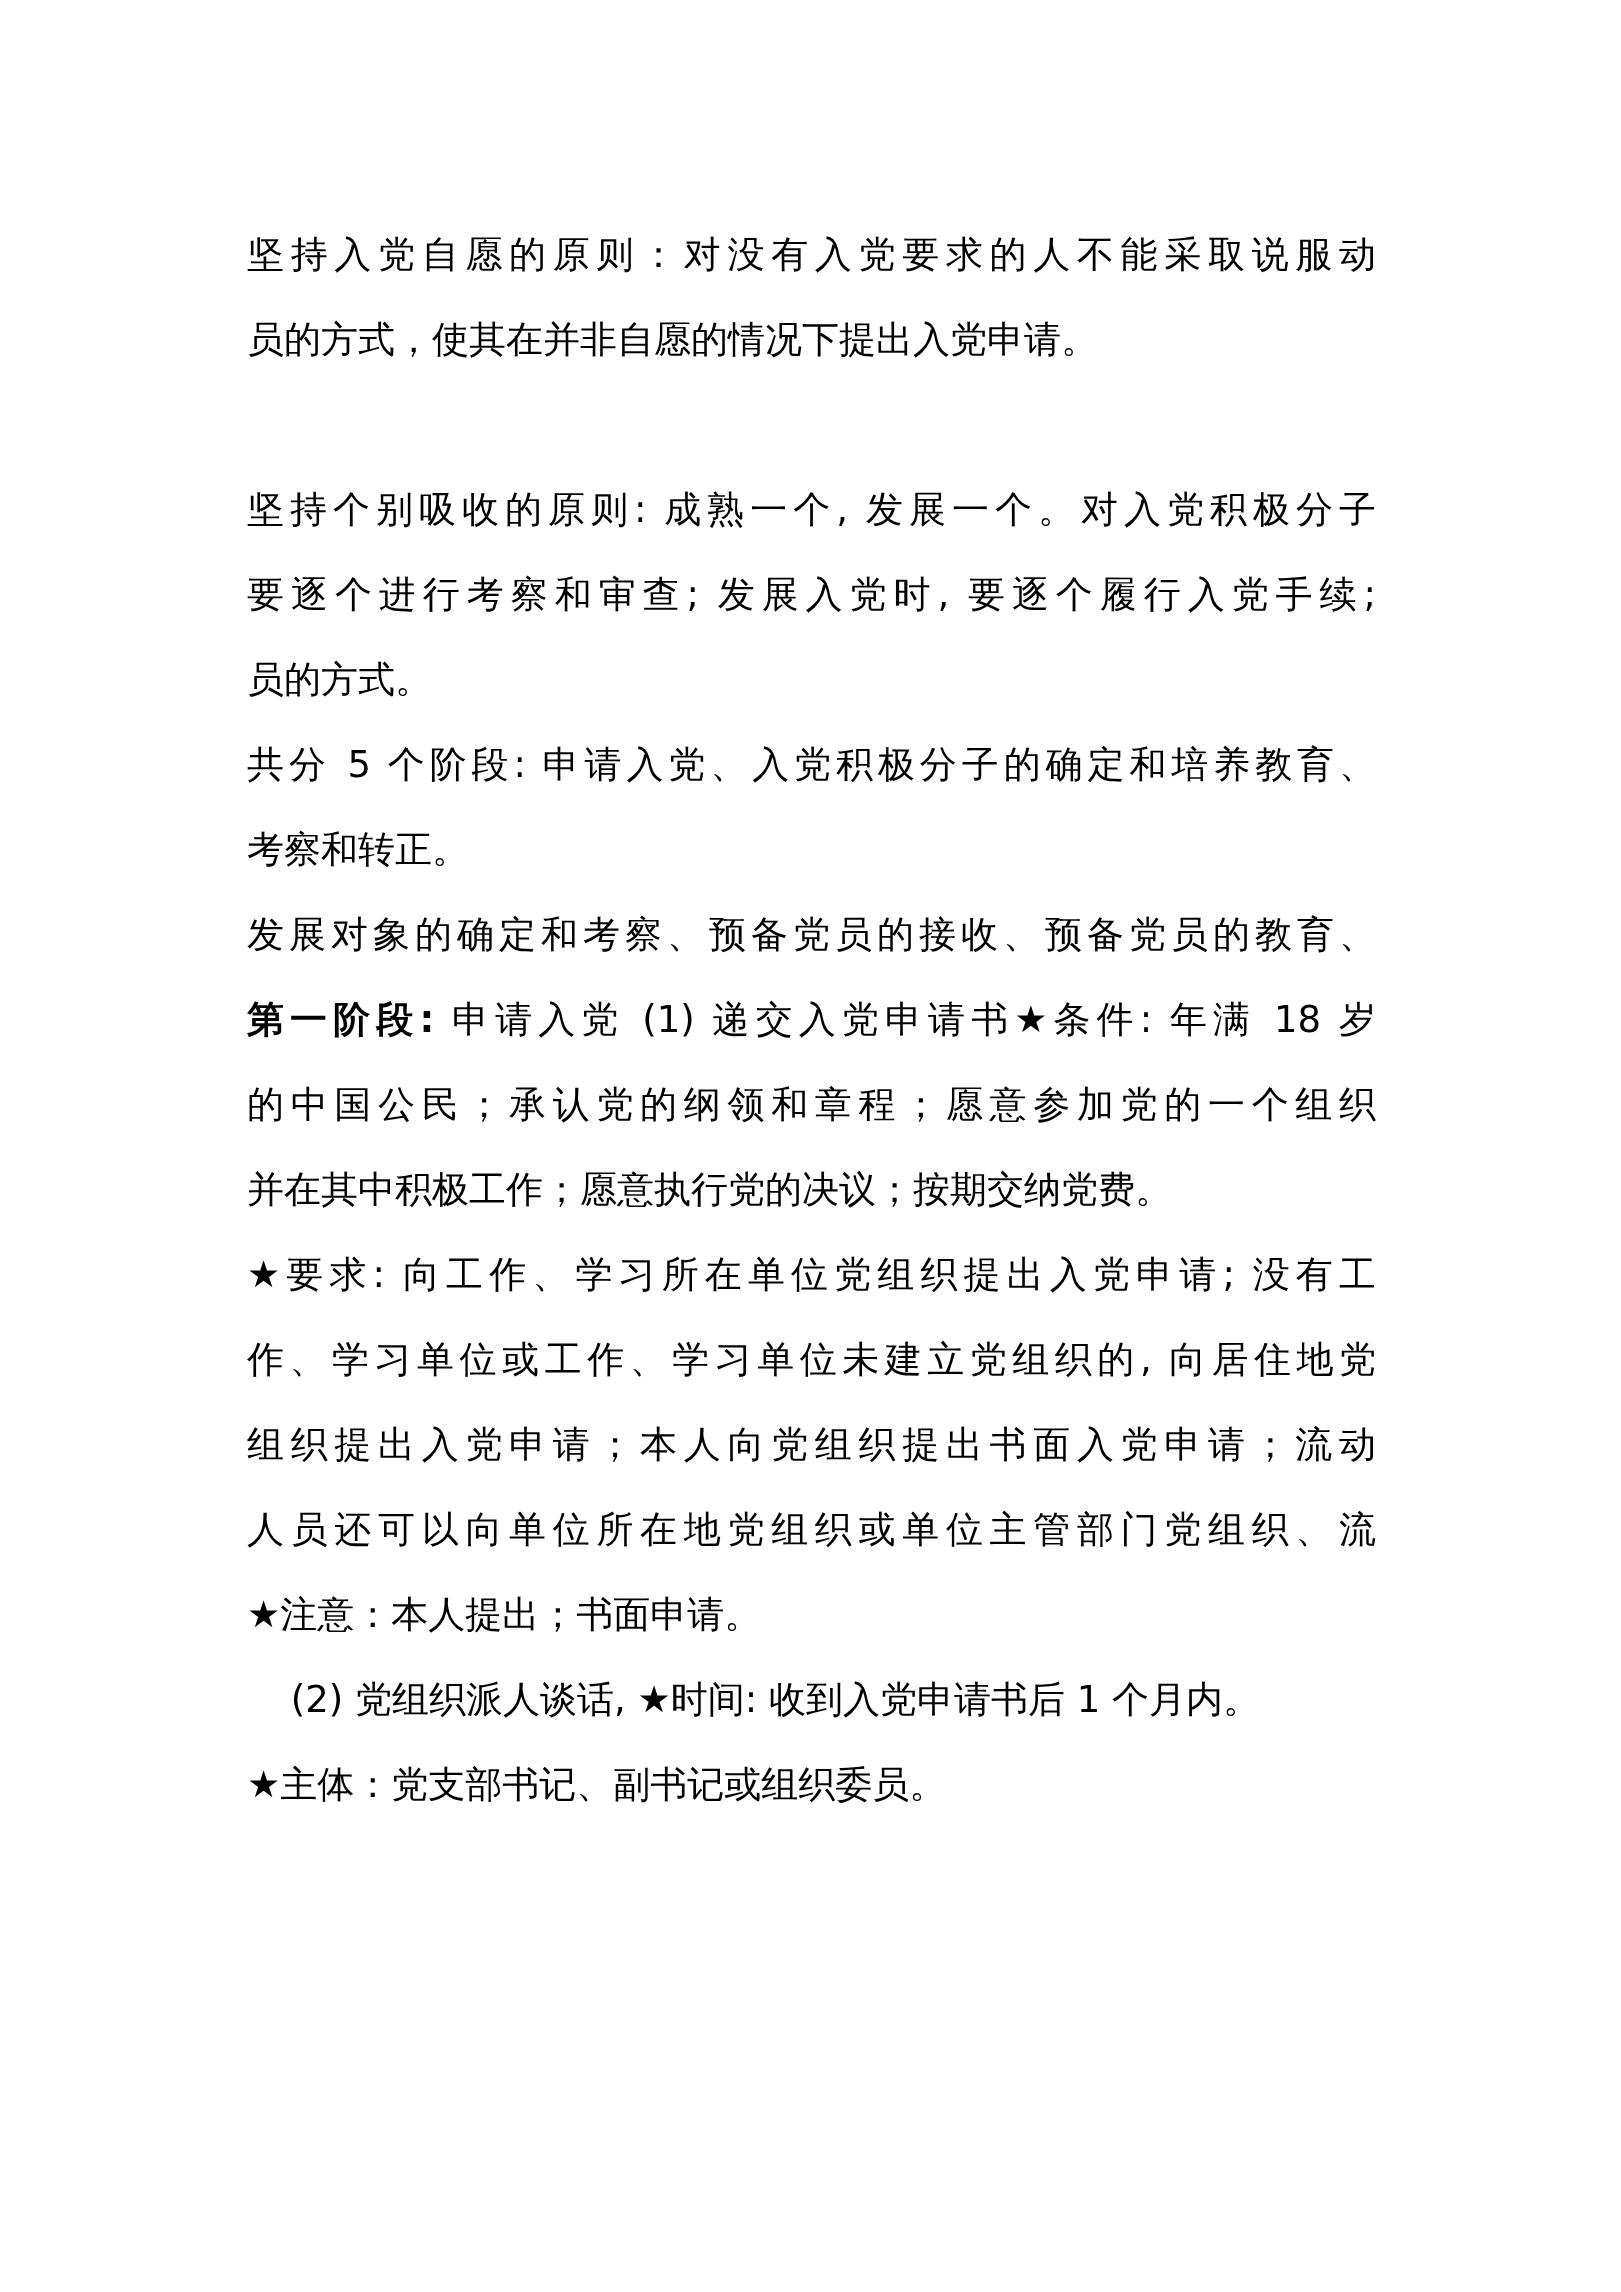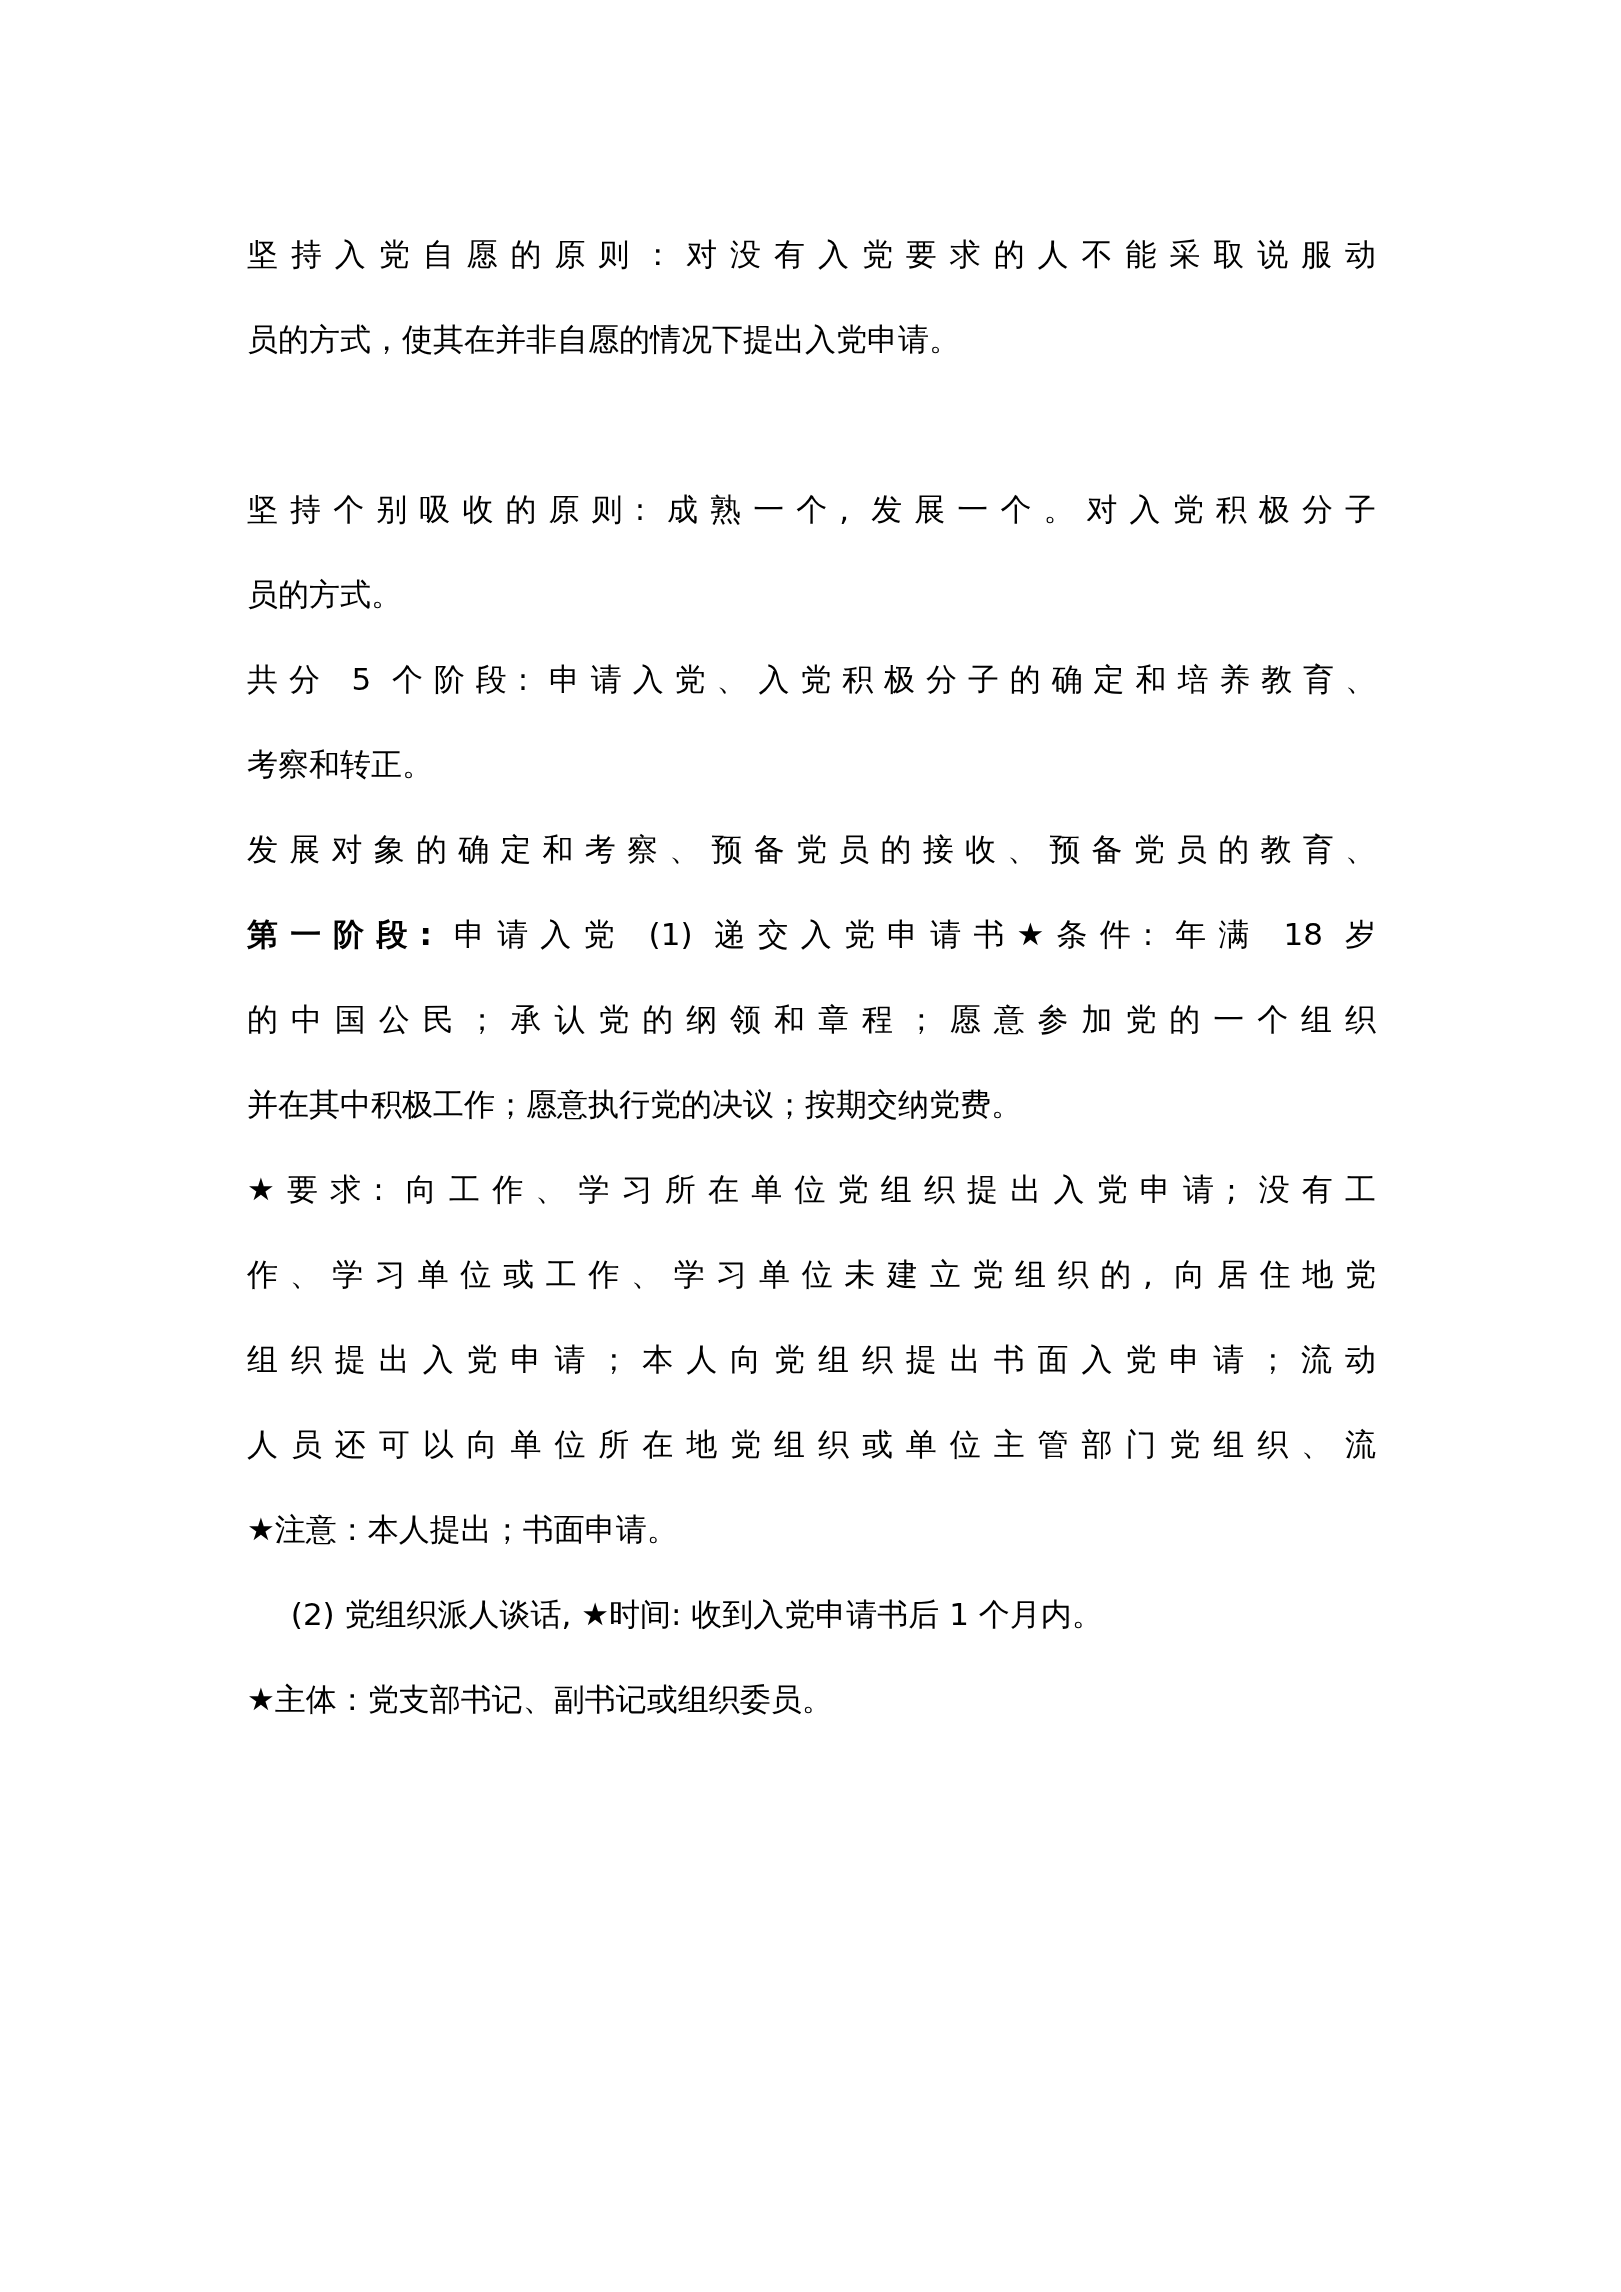--- a/index.html
+++ b/index.html
@@ -3,21 +3,21 @@
 <meta charset="utf-8">
 <style>
   html, body { margin: 0; padding: 0; background: #ffffff; }
   body { width: 1621px; height: 2293px; position: relative; overflow: hidden; }
   .page {
     position: absolute;
     left: 247px;
     top: 223px;
     width: 1129px;
     font-family: "DejaVu Sans", "Liberation Sans", sans-serif;
-    font-size: 31px;
+    font-size: 37px;
     color: #000000;
   }
   .line {
     height: 85px;
     line-height: 63px;
     white-space: nowrap;
     overflow: visible;
   }
   .line.full {
     text-align: justify;
@@ -34,20 +34,21 @@
 
   <div>
     <div class="line full">坚持入党自愿的原则：对没有入党要求的人不能采取说服动</div>
     <div class="line">员的方式，使其在并非自愿的情况下提出入党申请。</div>
   </div>
 
   <div class="line blank"></div>
 
   <div>
     <div class="line full">坚持个别吸收的原则: 成熟一个, 发展一个。对入党积极分子</div>
+    <div class="line full">要逐个进行考察和审查; 发展入党时, 要逐个履行入党手续;</div>
     <div class="line">员的方式。</div>
   </div>
 
 
   <div>
     <div class="line full">共分 5 个阶段: 申请入党、入党积极分子的确定和培养教育、</div>
     <div class="line">考察和转正。</div>
     <div class="line full">发展对象的确定和考察、预备党员的接收、预备党员的教育、</div>
   </div>
 

